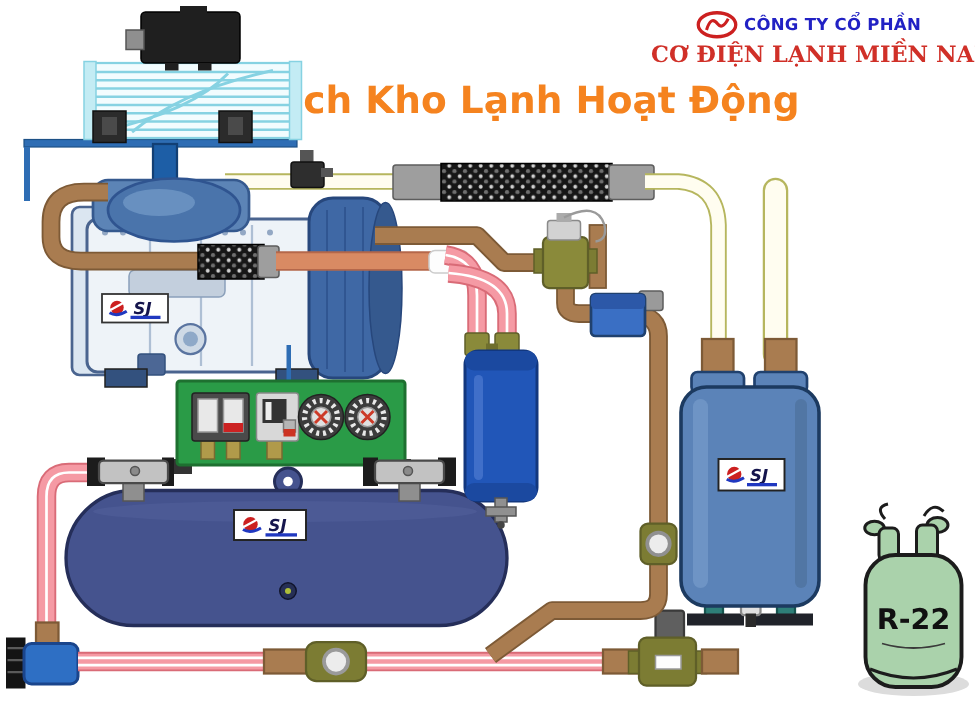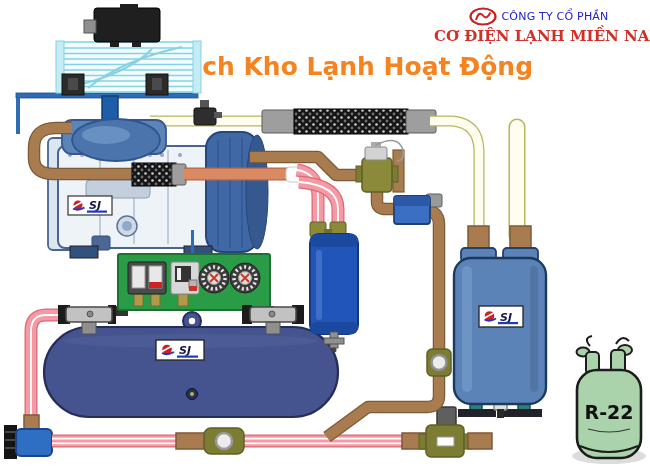--- a/index.html
+++ b/index.html
@@ -1,20 +1,20 @@
 <!DOCTYPE html>
 <html><head>
 <meta charset="utf-8">
 <style>
   html,body{margin:0;padding:0;background:#fff;}
   .stage{position:relative;width:650px;height:474px;background:#ffffff;overflow:hidden;
          font-family:"DejaVu Sans","Liberation Sans",sans-serif;}
   .logo{position:absolute;top:7px;right:6px;width:210px;text-align:center;}
   .logo-top{display:flex;align-items:center;justify-content:center;gap:4px;}
-  .logo-line1{font-size:11px;font-weight:normal;color:#2121c4;letter-spacing:.2px;white-space:nowrap;}
+  .logo-line1{font-size:11px;font-weight:bold;color:#2121c4;letter-spacing:.2px;white-space:nowrap;}
   .logo-line2{font-size:15px;font-weight:bold;color:#d03028;white-space:nowrap;
               font-family:"DejaVu Serif","Liberation Serif",serif;margin-top:1px;}
   .title{position:absolute;left:165px;top:52px;width:370px;margin:0;text-align:center;
          font-size:25px;font-weight:bold;color:#f5831f;letter-spacing:0px;}
   svg.diagram{position:absolute;left:0;top:0;}
   svg text{font-family:"DejaVu Sans","Liberation Sans",sans-serif;}
   .cu-o{fill:none;stroke:#7d5a36;stroke-width:12.5;stroke-linejoin:round;}
   .cu-f{fill:none;stroke:#a97c50;stroke-width:10;stroke-linejoin:round;}
   .pa-o{fill:none;stroke:#b6b65e;stroke-width:11;stroke-linejoin:round;}
   .pa-f{fill:none;stroke:#fffdf0;stroke-width:8.5;stroke-linejoin:round;}

